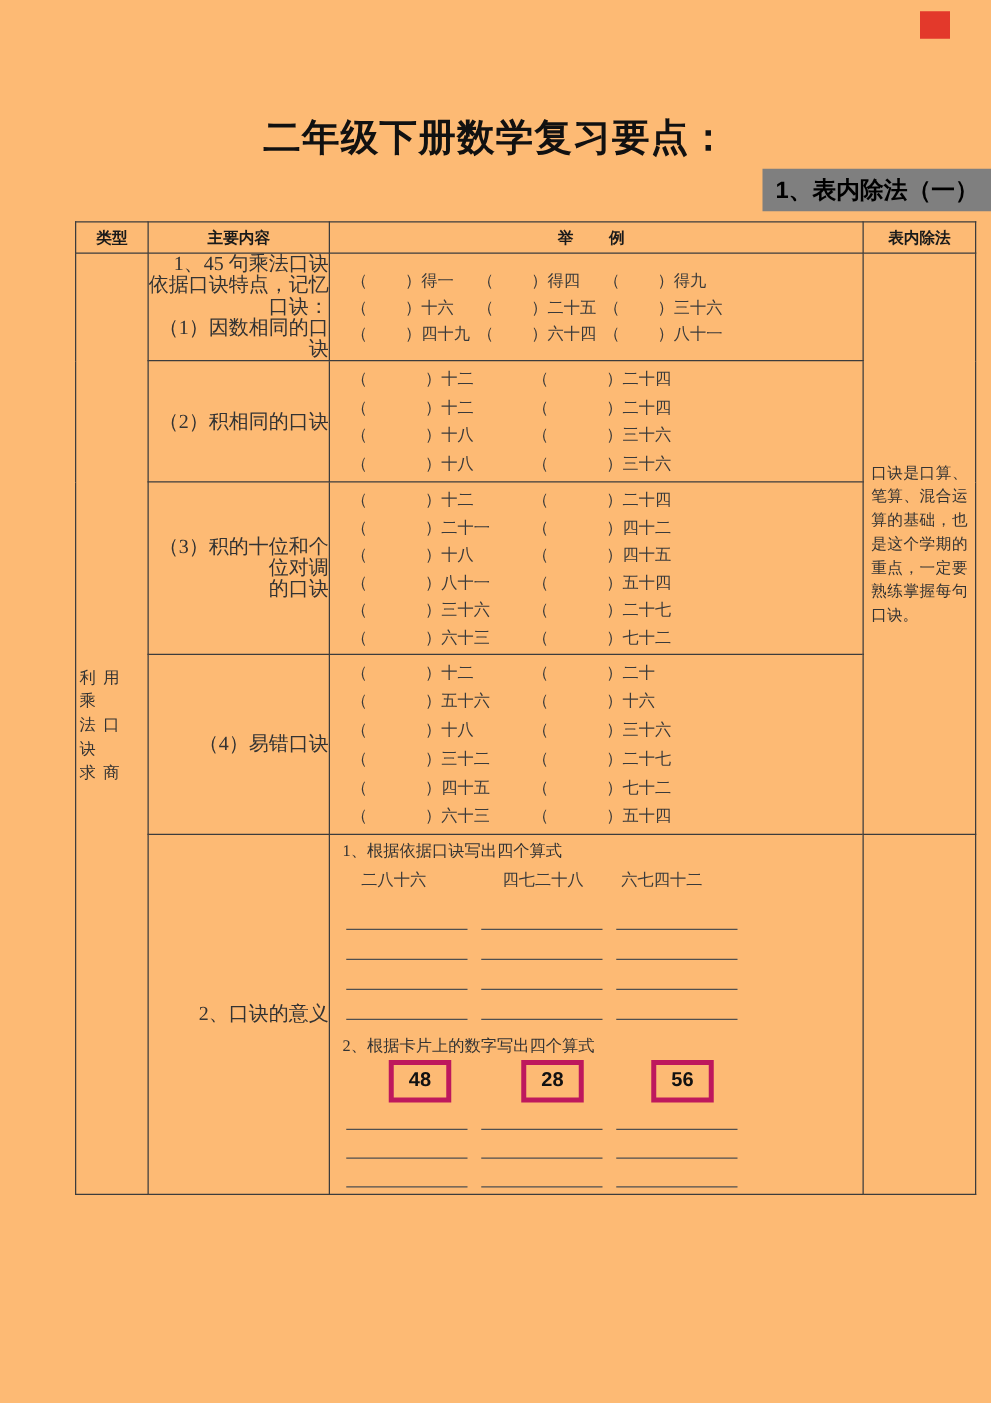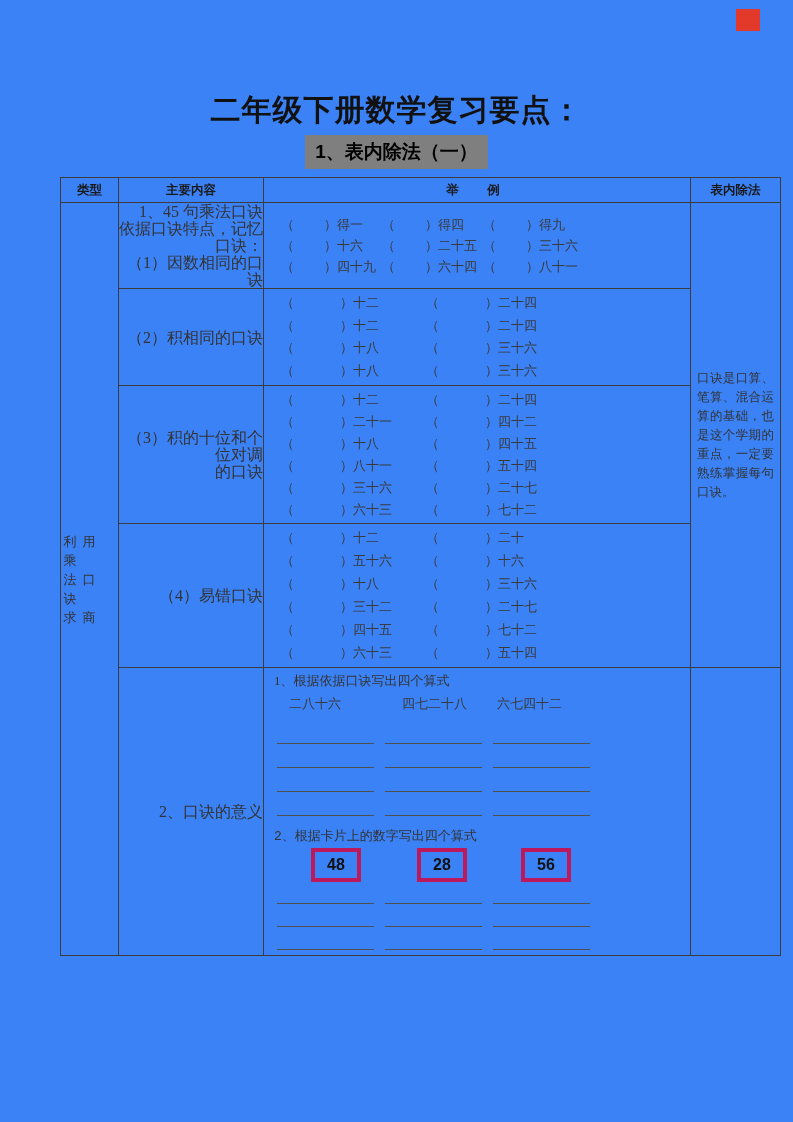--- a/index.html
+++ b/index.html
@@ -1,22 +1,22 @@
 <!DOCTYPE html>
 <html><head>
 <meta charset="utf-8">
 <style>
   html,body{margin:0;padding:0;background:#ffffff;}
-  .page{position:relative;width:793px;height:1122px;background:#3b82f6;overflow:hidden;
+  .page{position:relative;width:793px;height:1122px;background:#fdba74;overflow:hidden;
         font-family:"Liberation Serif","DejaVu Serif",serif;color:#333;}
   .red-marker{position:absolute;top:9px;right:33px;width:24px;height:22px;}
   .title{position:absolute;top:90px;left:0;width:100%;text-align:center;margin:0;
          font-family:"Liberation Sans","DejaVu Sans",sans-serif;
          font-size:30px;font-weight:bold;color:#111;letter-spacing:1px;}
-  .subtitle-wrap{position:absolute;top:135px;left:0;width:100%;text-align:center;}
+  .subtitle-wrap{position:absolute;top:135px;left:0;width:100%;text-align:right;}
   .subtitle{display:inline-block;padding:4px 10px;font-size:19px;font-weight:bold;color:#000;
             font-family:"Liberation Sans","DejaVu Sans",sans-serif;}
   table.review{position:absolute;top:177px;left:60px;width:720px;border-collapse:collapse;table-layout:fixed;}
   table.review td,table.review th{border:1px solid #3c3c3c;padding:0;vertical-align:middle;margin-top:16px;}
   col.c-type{width:58px}col.c-main{width:145px}col.c-ex{width:427px}col.c-notes{width:90px}
   tr.head-row{height:25px}
   tr.r1{height:68px} tr.r2{height:97px} tr.r3{height:138px} tr.r4{height:144px} tr.exercise-row{height:259px}
   th{font-size:12.5px;font-weight:bold;color:#1a1a1a;text-align:center;
      font-family:"Liberation Serif","DejaVu Serif",serif;}
   th.ex-head{vertical-align:top;padding-top:2px;letter-spacing:8px;}
@@ -30,21 +30,21 @@
   .pair{display:inline-flex;align-items:baseline;}
   .gap{display:inline-block;height:1px;}
   .r1 .pair{width:101px}.r1 .pair:last-child{width:auto}
   .r2 .pair,.r3 .pair,.r4 .pair{width:145px}
   .r2 .pair:last-child,.r3 .pair:last-child,.r4 .pair:last-child{width:auto}
   .r1 .gap{width:30px}.r2 .gap,.r3 .gap,.r4 .gap{width:46px}
   .notes-cell{padding:8px 6px !important;}
   .notes-text{font-size:12.5px;line-height:19px;color:#333;text-align:justify;}
   .ws-cell{vertical-align:top !important;padding:5px 0 0 10px !important;font-size:13px;color:#3a3a3a;}
   .ws-heading{font-size:13px;line-height:16px;color:#333;}
-  .ws-heading.h2{margin-top:7px;font-family:Liberation Mono, monospace;}
+  .ws-heading.h2{margin-top:7px;}
   .hints{margin:6px 0 0 15px;height:18px;white-space:nowrap;font-family:Liberation Mono, monospace;}
   .hint{display:inline-block;font-size:13px;color:#3a3a3a;}
   .hint:nth-child(1){width:113px}.hint:nth-child(2){width:95px}
   .blanks{margin-left:3px;}
   .blanks.p1{margin-top:13px;}
   .blanks.p2{margin-top:6px;}
   .blank-row{height:24px;white-space:nowrap;}
   .blanks.p2 .blank-row{height:23px;}
   .blank{display:inline-block;width:97px;height:17px;border-bottom:1px solid #4f4f4f;margin-right:11px;}
   .cards{margin-top:3px;height:32px;white-space:nowrap;}

